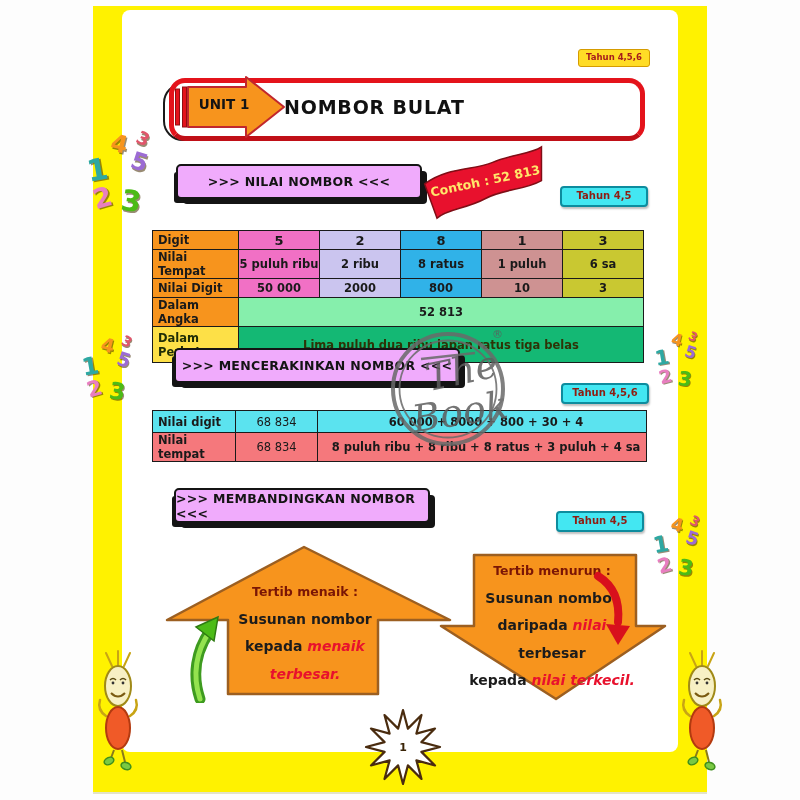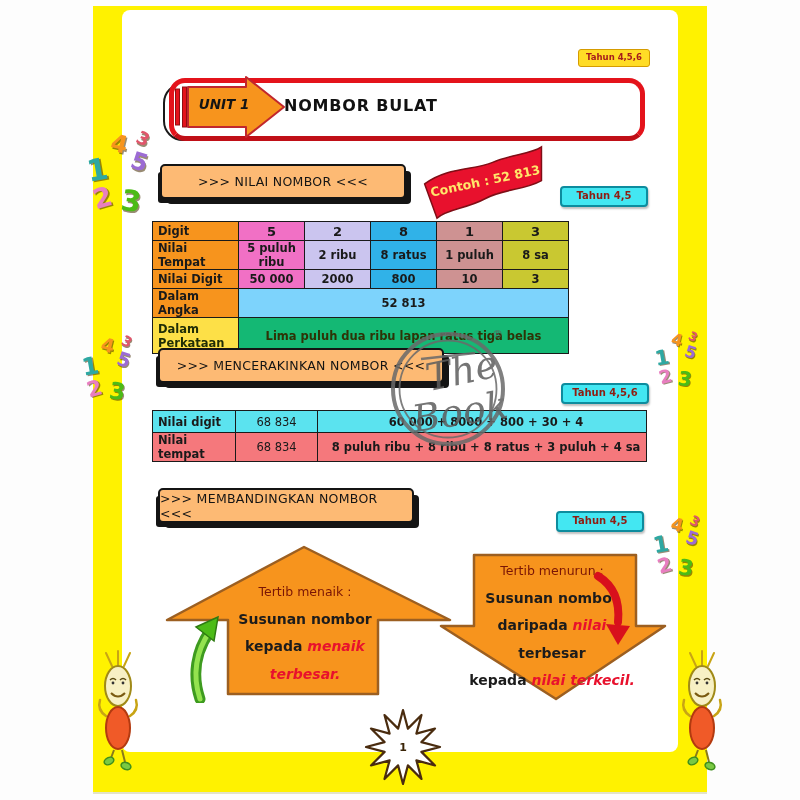--- a/index.html
+++ b/index.html
@@ -17,50 +17,50 @@
 
   
   .top-badge{left:578px;top:49px;width:70px;height:16px;background:#FFDC26;border:1px solid #D59B00;
     border-radius:3px;color:#A61C1C;font-size:8.5px;font-weight:bold;text-align:center;line-height:14px;z-index:4;}
 
   
   .unit-outline{left:163px;top:83px;width:474px;height:54px;border:2.5px solid #1a1a1a;border-radius:20px;z-index:1;}
   .unit-frame{left:169px;top:78px;width:466px;height:53px;background:#fff;border:5px solid #E4131B;
     border-bottom-color:#C00F17;border-radius:16px;z-index:2;}
   .unit-arrow{left:174px;top:75px;z-index:3;}
-  .unit-label{left:188px;top:96px;width:72px;text-align:center;font-style:italic;font-weight:bold;
+  .unit-label{left:188px;top:96px;width:72px;text-align:center;font-weight:bold;
     font-size:13.5px;color:#141414;z-index:4;}
-  .page-title{left:284px;top:96px;font-size:16px;font-weight:bold;color:#111;letter-spacing:0.8px;z-index:3;}
-
-  
-  .banner{background:#fdba74;border:2.2px solid #141414;border-radius:5px;color:#141414;font-weight:normal;
+  .page-title{left:284px;top:96px;font-size:19px;font-weight:bold;color:#111;letter-spacing:0.8px;z-index:3;}
+
+  
+  .banner{background:#f0abfc;border:2.2px solid #141414;border-radius:5px;color:#141414;font-weight:bold;
     font-size:12.5px;letter-spacing:.3px;display:flex;align-items:center;justify-content:center;
-    box-shadow:6px 6px 0 -1px #141414,-4px 6px 0 -2px #141414;z-index:2;}
+    box-shadow:6px 6px 0 -1px #141414,-4px 6px 0 -2px #141414;z-index:2;margin-left:16px;}
   .banner-1{left:160px;top:164px;width:242px;height:31px;}
   .banner-2{left:158px;top:348px;width:282px;height:31px;}
   .banner-3{left:158px;top:488px;width:252px;height:31px;}
 
   .year-badge{background:#43E7F2;border:2px solid #0D8C9E;border-radius:4px;color:#8F1D12;font-weight:bold;
     font-size:10px;text-align:center;width:84px;height:17px;line-height:16px;box-shadow:1px 2px 2px rgba(0,0,0,.25);z-index:2;}
   .badge-1{left:560px;top:186px;}
   .badge-2{left:561px;top:383px;}
   .badge-3{left:556px;top:511px;}
 
   .flag{left:422px;top:155px;z-index:3;transform:rotate(-12deg);}
 
   
   table{border-collapse:collapse;table-layout:fixed;}
   td{border:1.6px solid #1a1a1a;text-align:center;padding:0;color:#1a1a1a;}
-  .t1{left:152px;top:221px;width:417px;font-size:11.5px;z-index:2;}
+  .t1{left:152px;top:230px;width:492px;font-size:11.5px;z-index:2;}
   .t1 td{height:18px;font-weight:bold;}
   .t1 .lbl{background:#F7941D;text-align:left;padding-left:5px;font-weight:bold;}
   .t1 .c1{background:#F170C5;} .t1 .c2{background:#CBC5EF;} .t1 .c3{background:#30B2E8;}
   .t1 .c4{background:#CE9292;} .t1 .c5{background:#C9C831;}
   .t1 .digit-row td{font-weight:bold;font-size:13px;}
-  .t1 .angka-val{background:#7dd3fc;font-weight:600;}
+  .t1 .angka-val{background:#86efac;font-weight:600;}
   .t1 .green{background:#14B874;color:#2e3307;font-weight:600;}
   .t1 .green-lbl{background:#fde047;color:#1f2d06;text-align:left;padding-left:5px;font-weight:bold;height:35px;}
 
   .t2{left:152px;top:410px;width:495px;font-size:11.5px;z-index:2;}
   .t2 td{height:21px;}
   .t2 .r2 td{height:24px;}
   .t2 .row-cyan td{background:#5BE3EF;}
   .t2 .row-pink td{background:#F5787C;}
   .t2 .lbl{text-align:left;padding-left:5px;font-weight:bold;}
   .t2 .expr{text-align:center;padding-left:8px;font-weight:600;}
@@ -68,21 +68,21 @@
   
   .watermark{left:389px;top:325px;z-index:9;opacity:.85;}
 
   
   .big-arrow{z-index:1;}
   .arrow-up-svg{left:164px;top:544px;}
   .arrow-down-svg{left:438px;top:552px;}
   .arrow-textblock{z-index:3;text-align:center;}
   .menaik-text{left:223px;top:584px;width:164px;}
   .menurun-text{left:462px;top:563px;width:180px;}
-  .arrow-title{font-weight:normal;font-size:12.5px;color:#7A1505;margin-bottom:7px;text-align:center;}
+  .arrow-title{font-weight:bold;font-size:12.5px;color:#7A1505;margin-bottom:7px;text-align:center;}
   .arrow-line{font-size:14px;color:#1c1c1c;line-height:1.95;font-weight:600;}
   .arrow-line em{color:#E8112D;font-style:italic;}
   .swoosh{z-index:3;}
   .green-swoosh{left:184px;top:615px;}
   .red-swoosh{left:588px;top:568px;}
 
   
   .star{left:363px;top:708px;z-index:6;}
 
   
@@ -144,21 +144,21 @@
     <td class="c3">8</td>
     <td class="c4">1</td>
     <td class="c5">3</td>
   </tr>
   <tr>
     <td class="lbl">Nilai Tempat</td>
     <td class="c1">5 puluh ribu</td>
     <td class="c2">2 ribu</td>
     <td class="c3">8 ratus</td>
     <td class="c4">1 puluh</td>
-    <td class="c5">8 sa</td>
+    <td class="c5">6 sa</td>
   </tr>
   <tr>
     <td class="lbl">Nilai Digit</td>
     <td class="c1">50 000</td>
     <td class="c2">2000</td>
     <td class="c3">800</td>
     <td class="c4">10</td>
     <td class="c5">3</td>
   </tr>
   <tr>

